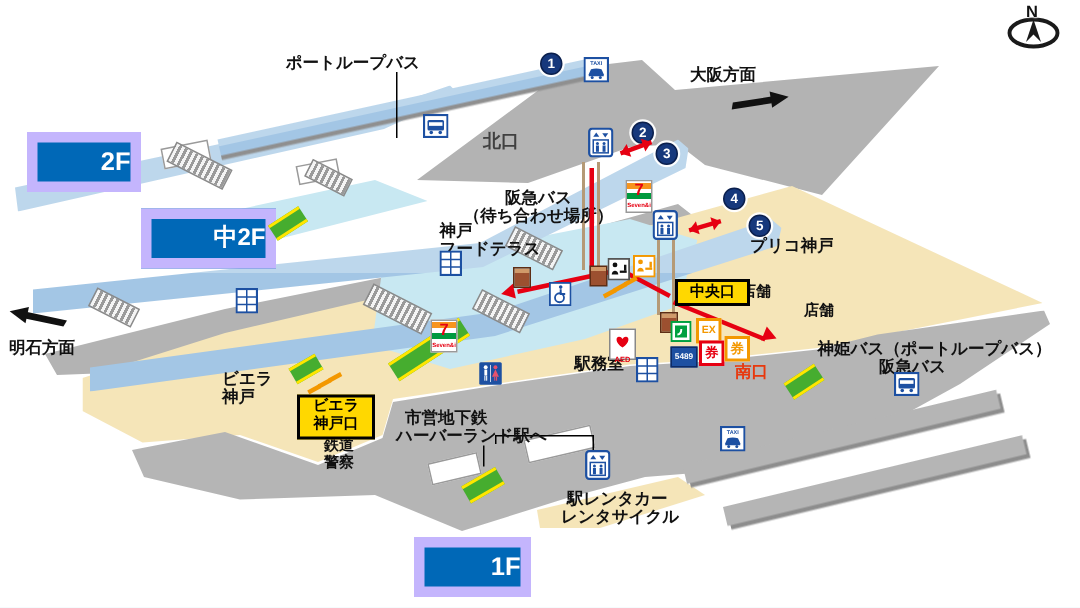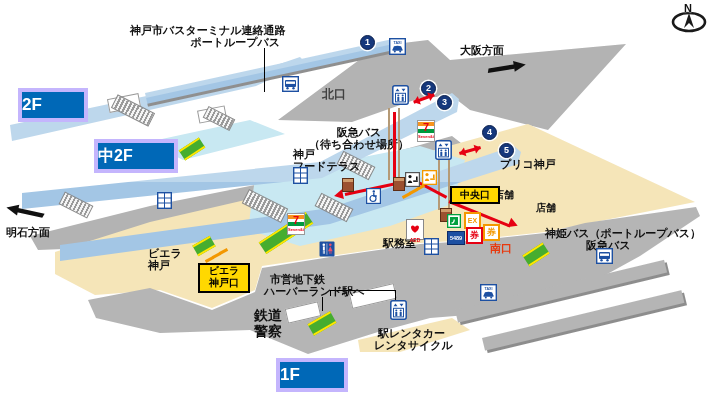--- a/index.html
+++ b/index.html
@@ -2,21 +2,21 @@
 <html><head>
 <meta charset="utf-8">
 <style>
   html,body{margin:0;padding:0;background:#fff;}
   .map{position:relative;width:720px;height:405px;background:#fff;overflow:hidden;
        font-family:"Liberation Sans","DejaVu Sans",sans-serif;}
   .abs{position:absolute;}
   .poly{position:absolute;left:0;top:0;width:720px;height:405px;}
   .lbl{position:absolute;font-weight:bold;color:#111;font-size:11px;line-height:1.12;white-space:nowrap;}
   .floorbox{position:absolute;background:#0068b7;color:#fff;font-weight:bold;
-            text-align:left;border:4px solid #c4b5fd;}
+            text-align:right;border:7px solid #c4b5fd;}
   .ybox{position:absolute;background:#ffd800;border:2px solid #000;color:#000;
         font-weight:bold;text-align:center;}
   .cnum{position:absolute;width:13px;height:13px;border-radius:50%;background:#16387c;
         border:1px solid #0a1f4d;box-shadow:0 0 0 1.5px rgba(255,255,255,.95);
         color:#fff;font-size:9px;font-weight:bold;line-height:13px;text-align:center;z-index:40;}
   .band{filter:drop-shadow(0 3px 0 #8f8f8f);}
   .floor{filter:drop-shadow(2px 3px 0 #8d8d8d);}
   .stairs{position:absolute;background:repeating-linear-gradient(90deg,#f4f4f4 0 2px,#9a9a9a 2px 4px);
           border:1px solid #8a8a8a;z-index:30;}
   .esc{position:absolute;background:#46ad2f;border-top:2px solid #ffe600;
@@ -287,21 +287,21 @@
   <div class="cnum" style="left:499px;top:143px;"><span>5</span></div>
 
   <div class="floorbox" style="left:18px;top:88px;width:62px;height:26px;font-size:17px;line-height:26px;">
     <span>2F</span></div>
   <div class="floorbox" style="left:94px;top:139px;width:76px;height:26px;font-size:16px;line-height:26px;">
     <span>中2F</span></div>
   <div class="floorbox" style="left:276px;top:358px;width:64px;height:26px;font-size:17px;line-height:26px;">
     <span>1F</span></div>
 
   <div class="lbl" style="left:130px;top:24px;width:150px;text-align:right;">
-    <span>神戸市バスターミナル連絡通路</span><br>
+    <br>
     <span>ポートループバス</span>
   </div>
 
   <div class="lbl" style="left:460px;top:44px;">大阪方面</div>
   <svg class="blkarrow" style="left:486px;top:60px;transform:rotate(-9deg);" width="42" height="15" viewBox="0 0 42 15">
     <rect x="2" y="5.5" width="27" height="4.5" fill="#111" transform="skewX(-18)" transform-origin="center"></rect>
     <polygon points="28,2 40,7.5 28,13" fill="#111"></polygon>
   </svg>
 
   <div class="lbl" style="left:6px;top:226px;">明石方面</div>
@@ -337,21 +337,21 @@
   <div class="lbl" style="left:545px;top:227px;z-index:42;">神姫バス（ポートループバス）</div>
   <div class="lbl" style="left:586px;top:239px;z-index:42;">阪急バス</div>
 
   <div class="lbl" style="left:383px;top:237px;z-index:42;">駅務室</div>
 
   <div class="lbl" style="left:148px;top:247px;z-index:42;">
     <span>ビエラ</span><br>
     <span>神戸</span>
   </div>
 
-  <div class="lbl" style="left:216px;top:308px;font-size:14px;z-index:42;margin-left:38px;">
+  <div class="lbl" style="left:216px;top:292px;font-size:10px;z-index:42;">
     <span>鉄道</span><br>
     <span>警察</span>
   </div>
 
   <div class="lbl" style="left:374px;top:327px;z-index:42;">
     <span style="margin-left:4px;">駅レンタカー</span><br>
     <span>レンタサイクル</span>
   </div>
 
   <div class="lbl" style="left:264px;top:273px;z-index:42;">

